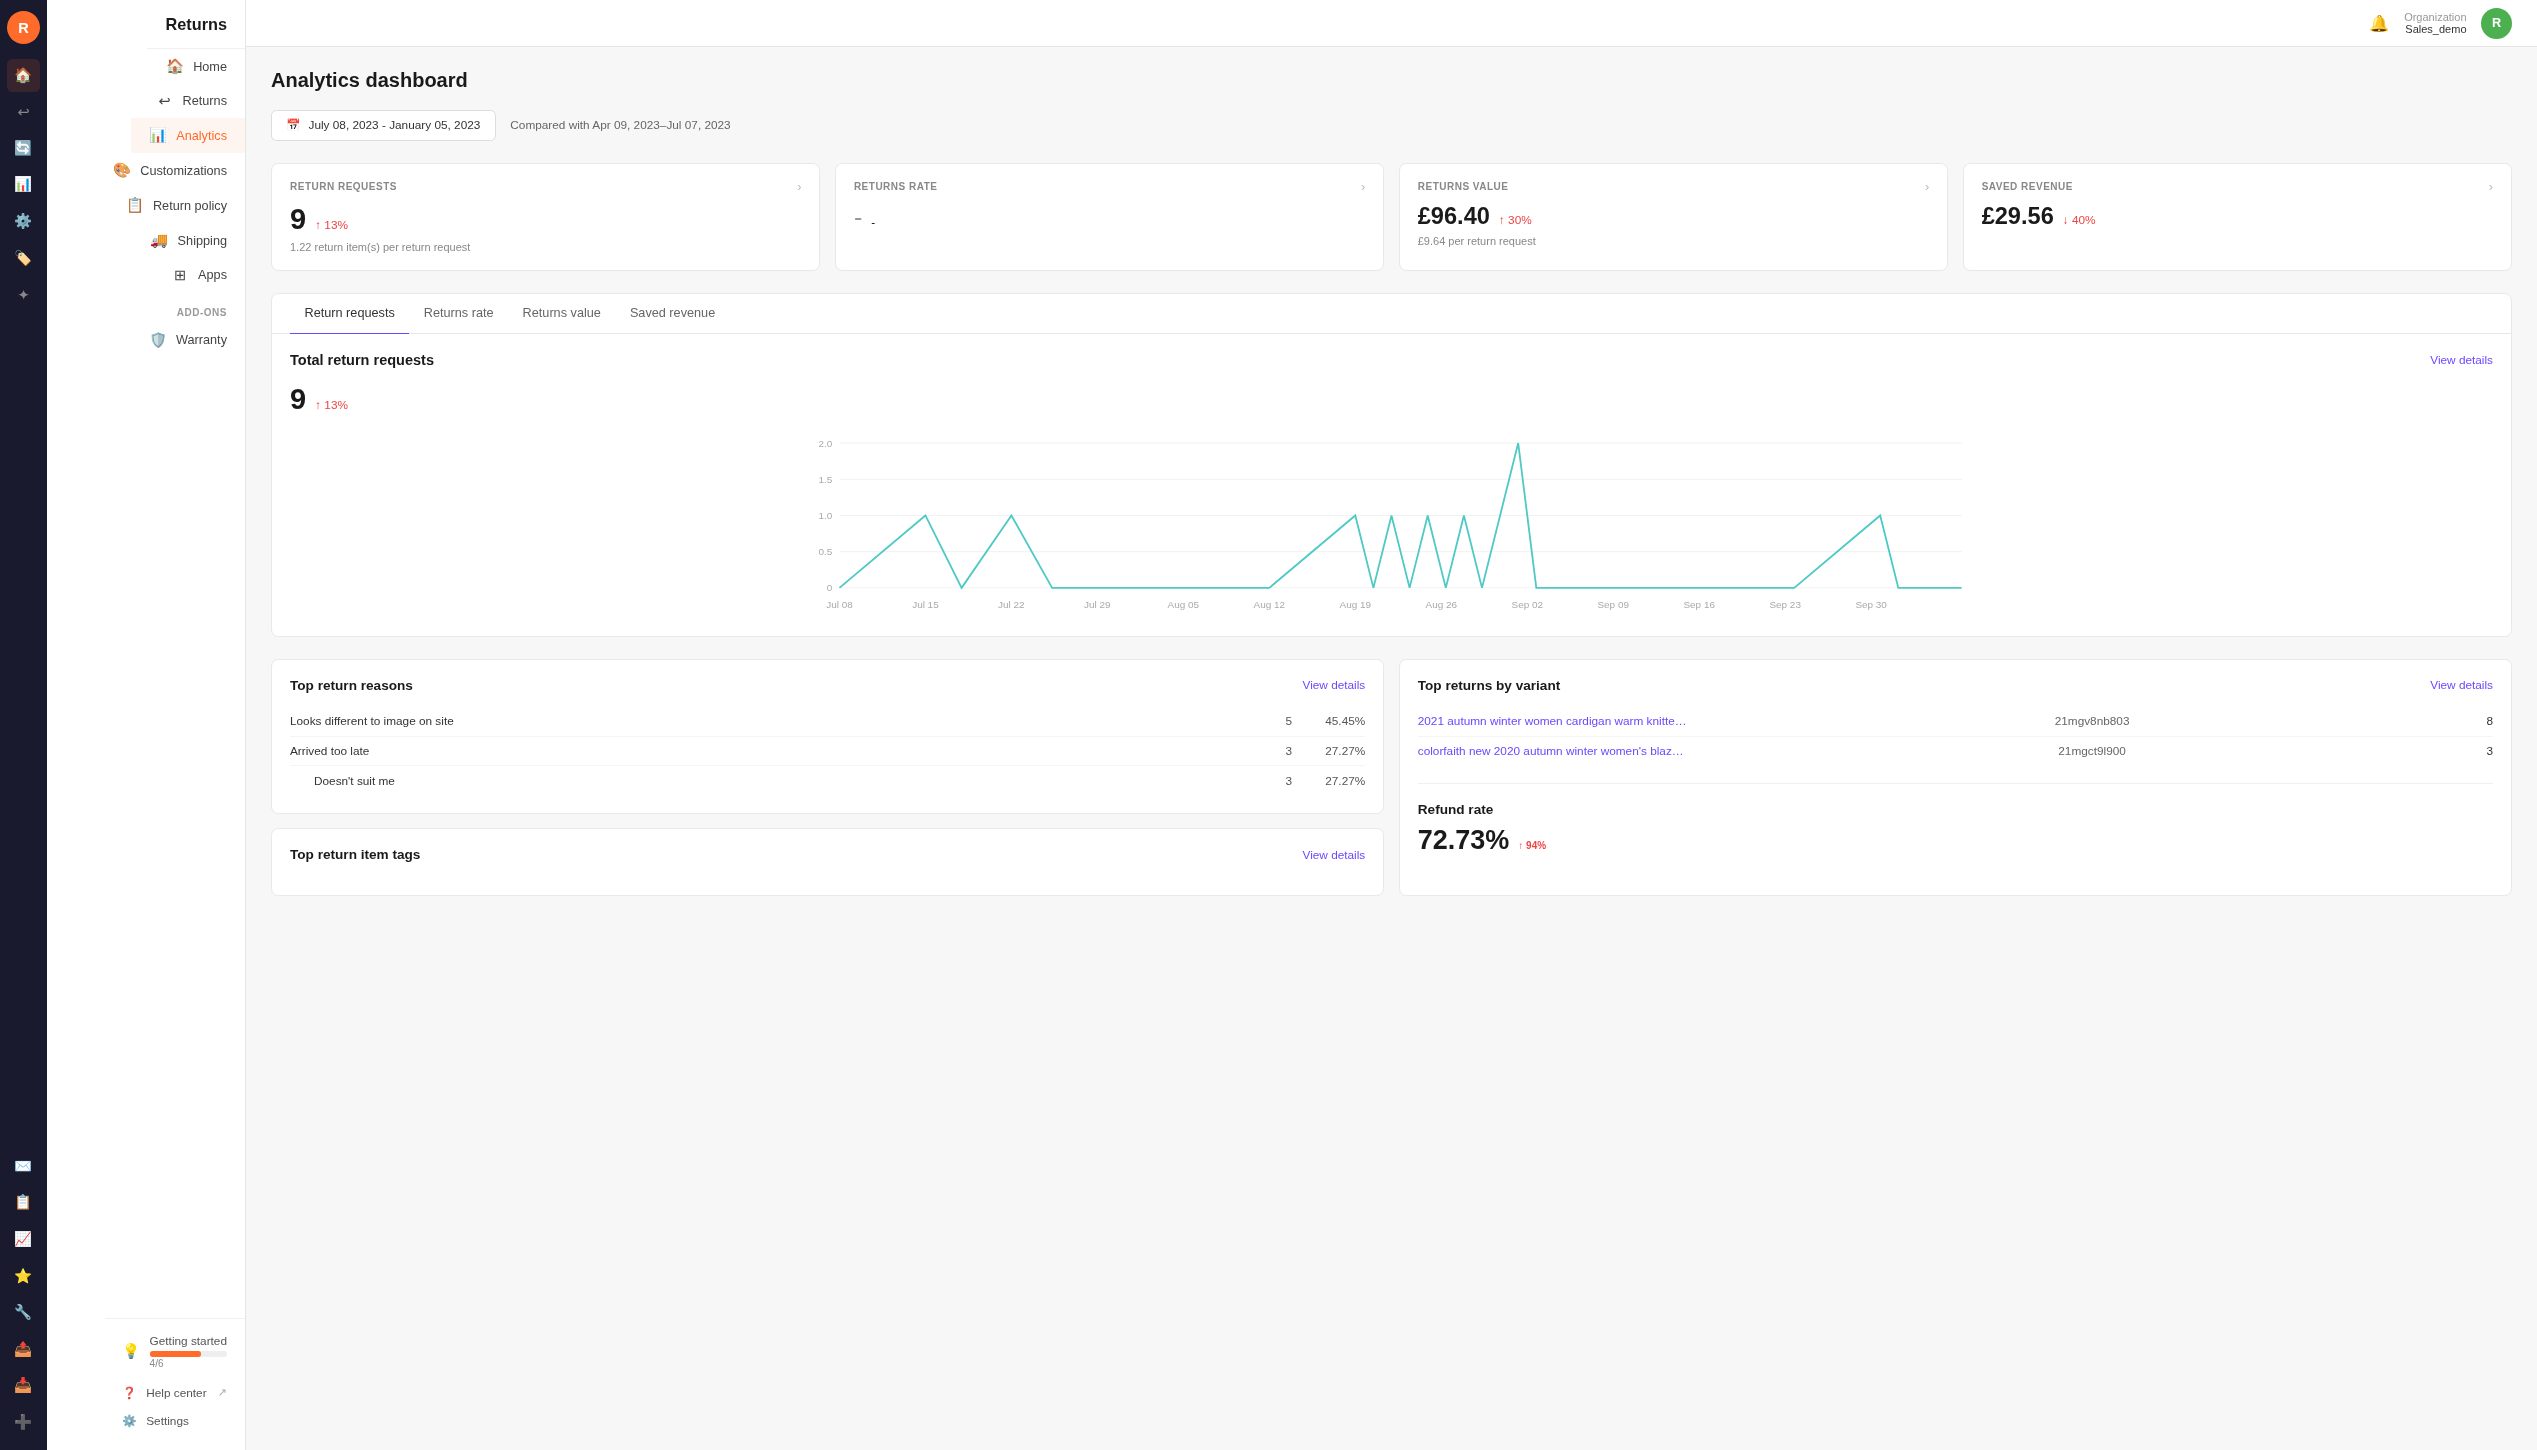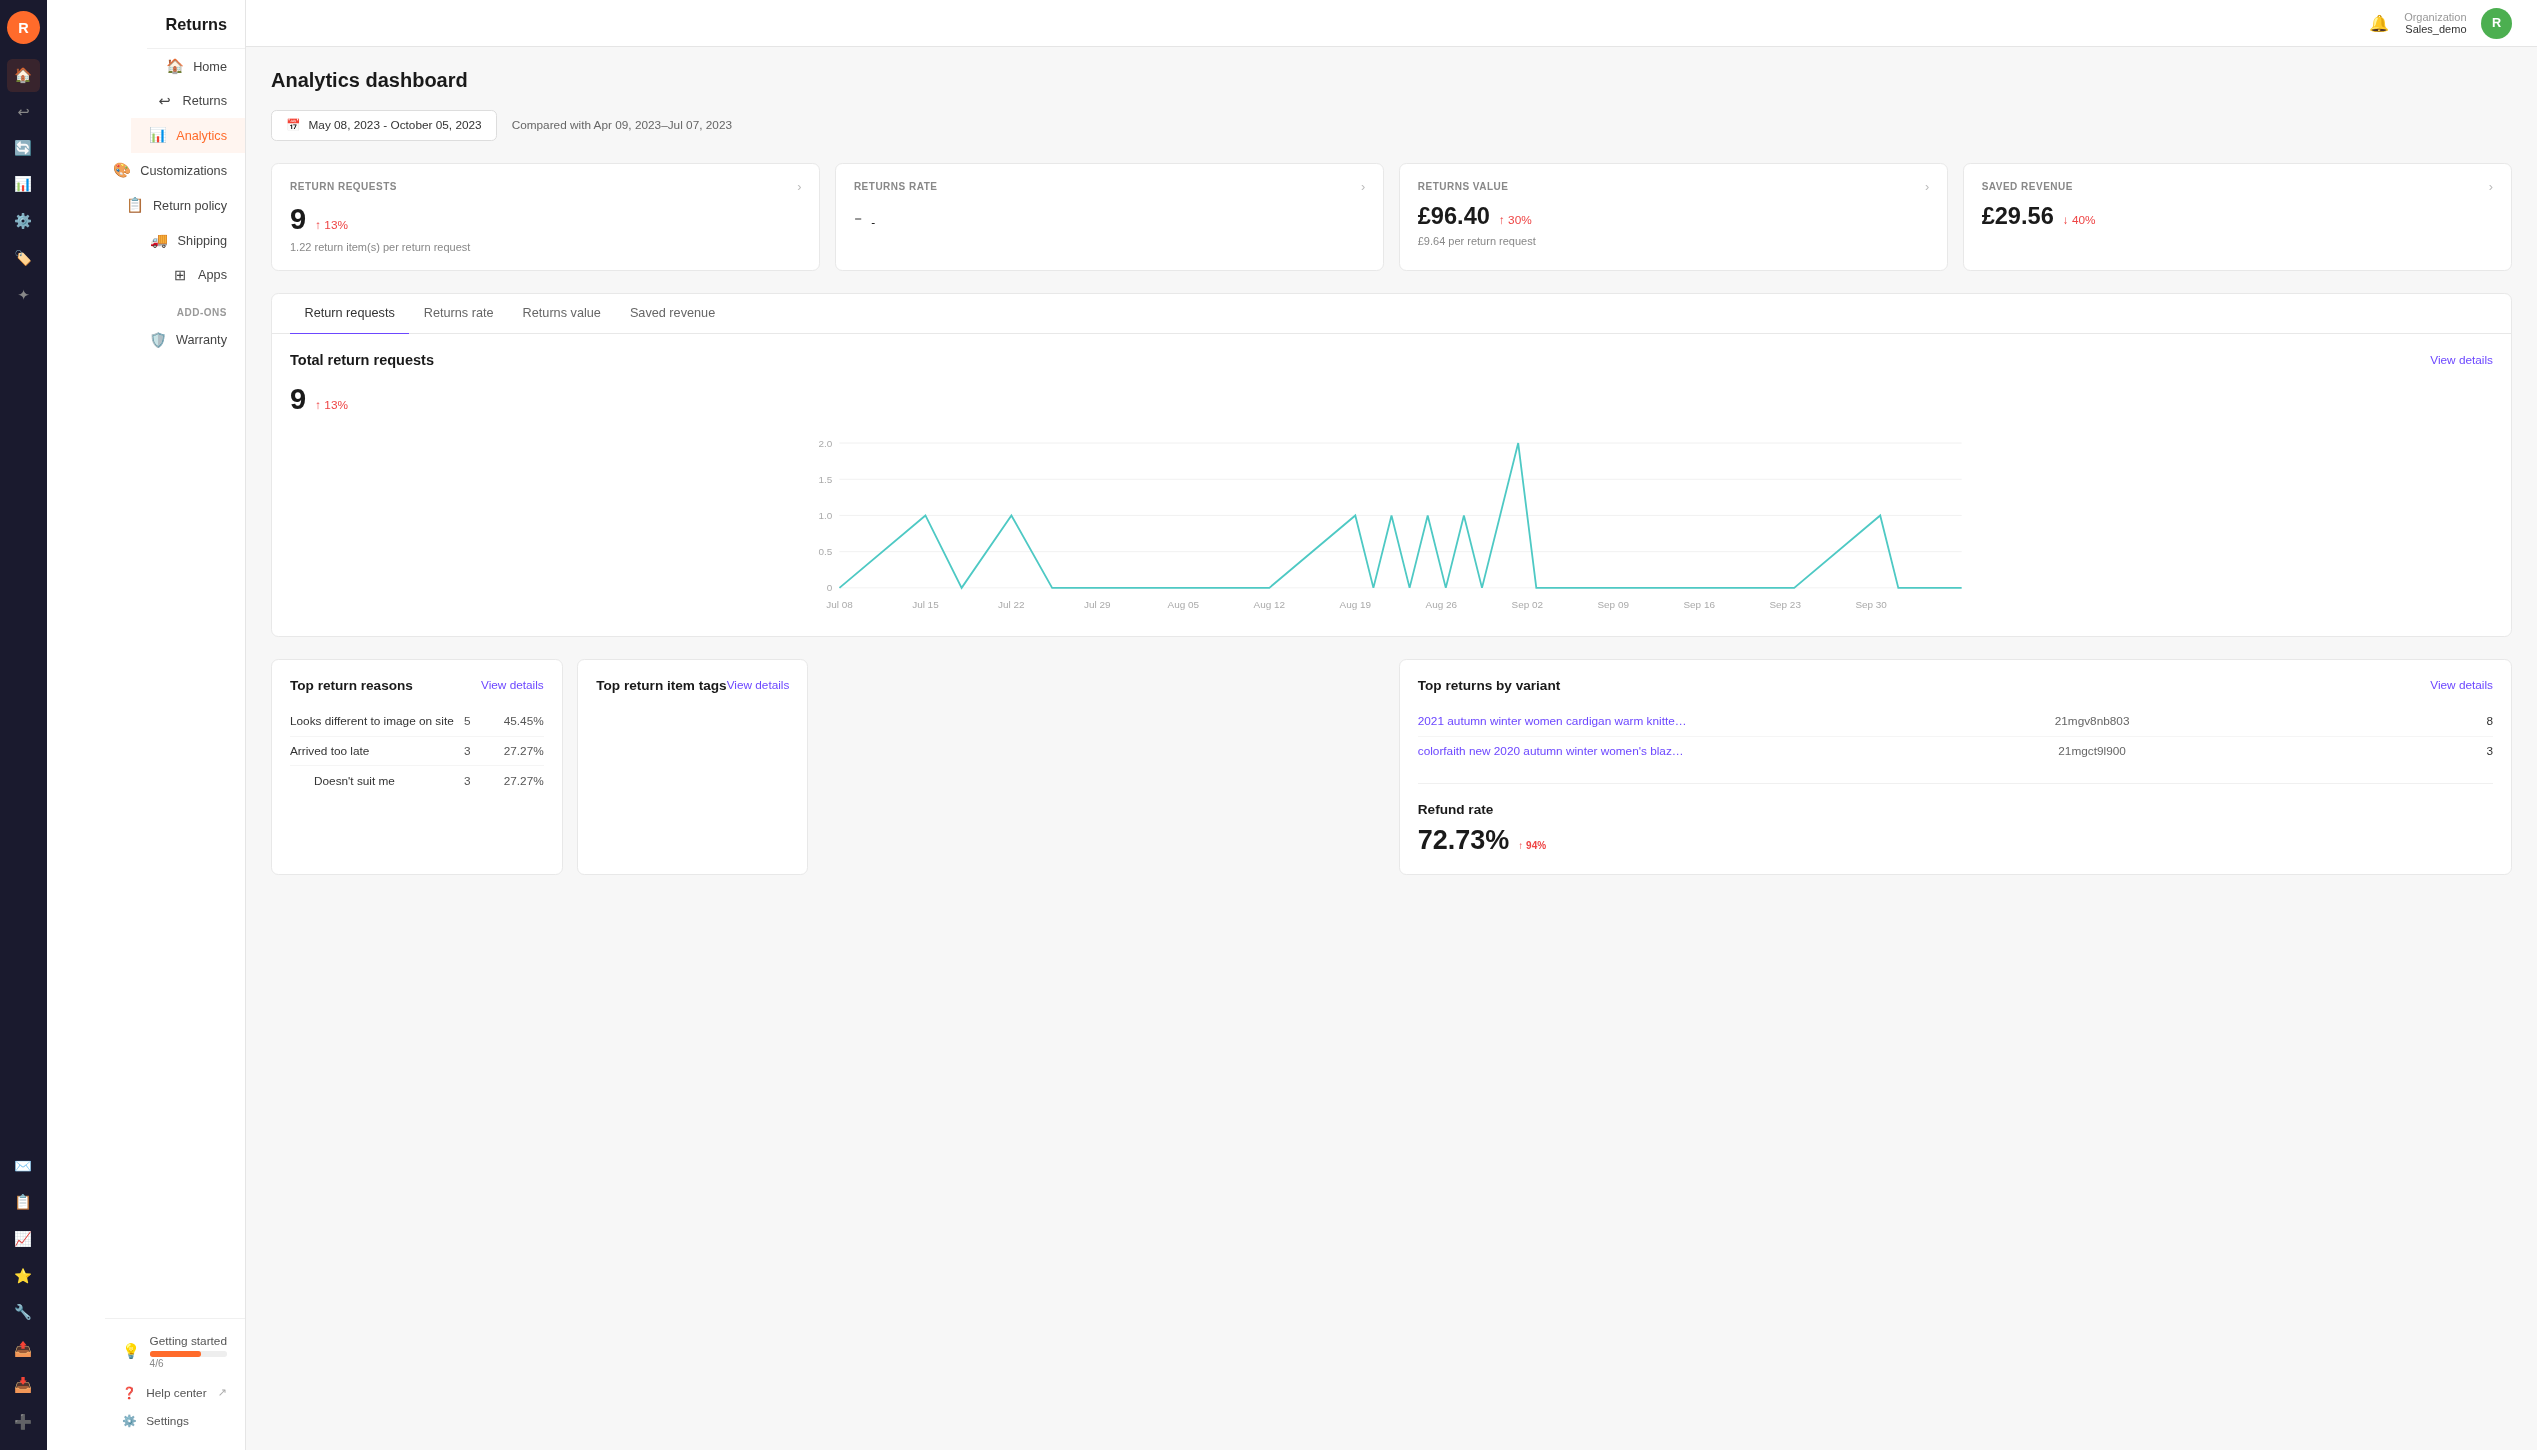--- a/index.html
+++ b/index.html
@@ -363,21 +363,21 @@
       <div class="avatar">R</div>
     </div>
   </div>
 
   <div class="page-content">
     <div class="page-title">Analytics dashboard</div>
 
     <div class="date-filter-row">
       <button class="date-btn">
         <span>📅</span>
-        <span>May 08, 2023 - October 05, 2023</span>
+        <span>July 08, 2023 - January 05, 2023</span>
       </button>
       <span class="compare-text">Compared with Apr 09, 2023–Jul 07, 2023</span>
     </div>
 
     <div class="metric-cards">
 
       <div class="metric-card">
         <div class="metric-card-header">
           <span class="metric-label">RETURN REQUESTS</span>
           <span class="metric-chevron">›</span>
@@ -487,21 +487,21 @@
             <text x="990" y="192" text-anchor="middle" font-size="11" fill="#aaa">Sep 16</text>
             <text x="1085" y="192" text-anchor="middle" font-size="11" fill="#aaa">Sep 23</text>
             <text x="1180" y="192" text-anchor="middle" font-size="11" fill="#aaa">Sep 30</text>
           </svg>
         </div>
       </div>
     </div>
 
     <div class="bottom-panels">
 
-      <div style="display:flex;flex-direction:row;gap:14.5px;">
+      <div style="display:flex;flex-direction:column;gap:14.5px;">
         <div class="panel">
           <div class="panel-header">
             <span class="panel-title">Top return reasons</span>
             <span class="panel-view-details">View details</span>
           </div>
           <div>
             <div class="reason-row">
               <span class="reason-text">Looks different to image on site</span>
               <span class="reason-count">5</span>
               <span class="reason-pct">45.45%</span>

